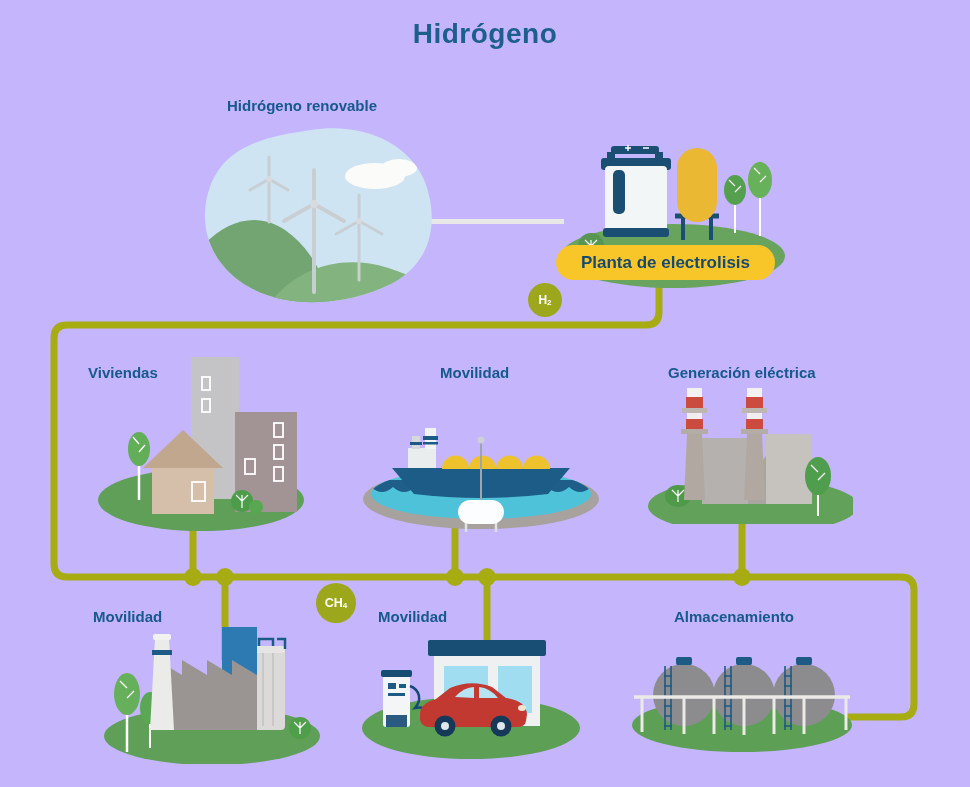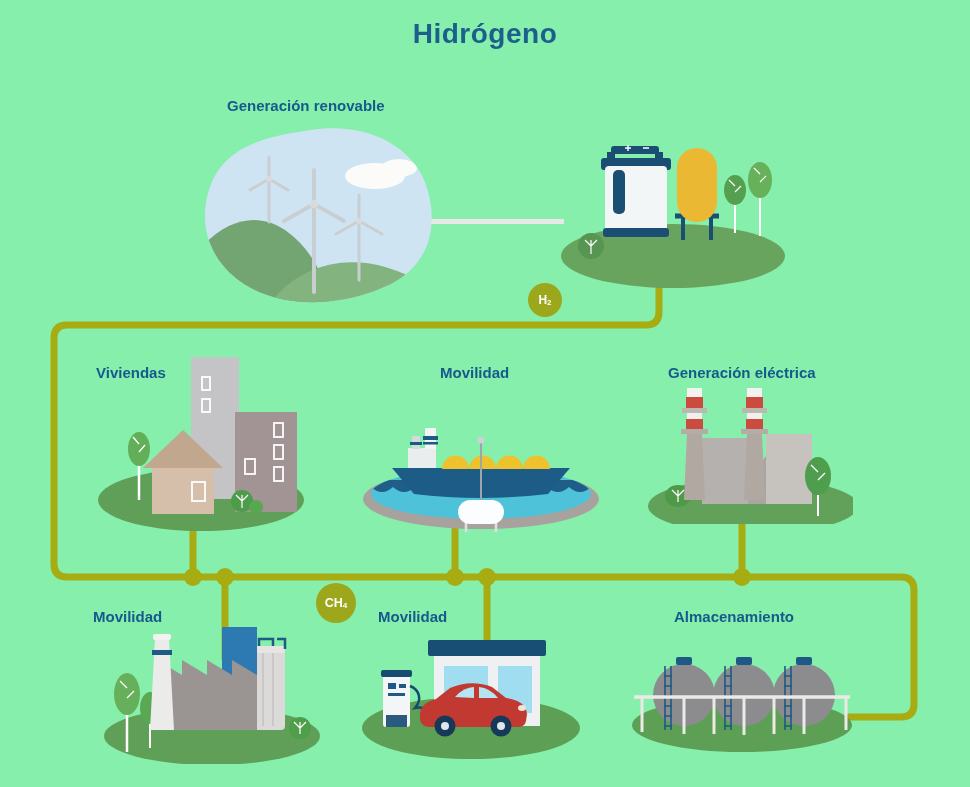--- a/index.html
+++ b/index.html
@@ -1,16 +1,16 @@
 <!DOCTYPE html>
 <html><head>
 <meta charset="utf-8">
 <style>
   html,body{margin:0;padding:0;background:#fff;}
-  .canvas{position:relative;width:970px;height:787px;background:#86efac;overflow:hidden;
+  .canvas{position:relative;width:970px;height:787px;background:#c4b5fd;overflow:hidden;
           font-family:"Liberation Sans",sans-serif;}
   .title{position:absolute;top:18px;left:0;width:100%;text-align:center;
          font-size:28px;font-weight:600;color:#1d5f8c;letter-spacing:.5px;}
   .lbl{position:absolute;font-size:15px;font-weight:bold;color:#17598c;white-space:nowrap;}
   .pill{position:absolute;left:556px;top:245px;width:219px;height:35px;border-radius:18px;
         background:#f9c62a;display:flex;align-items:center;justify-content:center;
         font-size:17px;font-weight:bold;color:#174a70;z-index:4;}
   .badge{position:absolute;background:#9da71c;border-radius:50%;color:#ffffff;font-weight:bold;
          display:flex;align-items:center;justify-content:center;z-index:4;}
   .badge sub{font-size:8px;line-height:1;margin-top:6px;}
@@ -35,21 +35,21 @@
     <path d="M193,505 V577 M225,577 V660 M455,515 V577 M487,577 V652 M742,515 V577" fill="none" stroke="#a6ac12" stroke-width="7"></path>
     <g fill="#a6ac12">
       <circle cx="193" cy="577" r="9"></circle>
         <circle cx="225" cy="577" r="9"></circle>
       <circle cx="455" cy="577" r="9"></circle>
         <circle cx="487" cy="577" r="9"></circle>
       <circle cx="742" cy="577" r="9"></circle>
     </g>
   </svg>
 
-  <div class="lbl" style="left:227px;top:97px;">Generación renovable</div>
+  <div class="lbl" style="left:227px;top:97px;">Hidrógeno renovable</div>
   <svg class="illus" style="left:193px;top:122px;" width="250" height="188" viewBox="0 0 250 188">
     <defs>
         <clipPath id="blobClip">
           <path d="M118,8 C168,0 216,20 232,60 C246,98 240,140 198,162 C152,185 88,188 48,160 C14,136 4,98 18,62 C34,24 70,15 118,8 Z"></path>
         </clipPath>
       </defs>
     <path d="M118,8 C168,0 216,20 232,60 C246,98 240,140 198,162 C152,185 88,188 48,160 C14,136 4,98 18,62 C34,24 70,15 118,8 Z" fill="#cfe4f2"></path>
     <g clip-path="url(#blobClip)">
       <ellipse cx="182" cy="54" rx="30" ry="13" fill="#fbfcfa"></ellipse>
       <ellipse cx="206" cy="46" rx="18" ry="9" fill="#fbfcfa"></ellipse>
@@ -100,30 +100,33 @@
     <g>
       <line x1="180" y1="70" x2="180" y2="105" stroke="#fff" stroke-width="2"></line>
       <ellipse cx="180" cy="62" rx="11" ry="15" fill="#54a04f"></ellipse>
       <path d="M180,58 L174,52 M180,64 L186,58" stroke="#fff" stroke-width="1.2"></path>
       <line x1="205" y1="62" x2="205" y2="108" stroke="#fff" stroke-width="2"></line>
       <ellipse cx="205" cy="52" rx="12" ry="18" fill="#67b15a"></ellipse>
       <path d="M205,46 L199,40 M205,54 L211,48" stroke="#fff" stroke-width="1.2"></path>
     </g>
   </svg>
 
+  <div class="pill">
+    <span>Planta de electrolisis</span>
+  </div>
   <div class="badge badge-h2">
     <span>H</span>
       <sub>2</sub>
   </div>
   <div class="badge badge-ch4">
     <span>CH</span>
       <sub>4</sub>
   </div>
 
-  <div class="lbl" style="left:96px;top:364px;">Viviendas</div>
+  <div class="lbl" style="left:88px;top:364px;">Viviendas</div>
   <div class="lbl" style="left:440px;top:364px;">Movilidad</div>
   <div class="lbl" style="left:668px;top:364px;">Generación eléctrica</div>
 
   <svg class="illus" style="left:95px;top:342px;" width="218" height="192" viewBox="0 0 218 192">
     <ellipse cx="106" cy="158" rx="103" ry="31" fill="#5f9f58"></ellipse>
     <g>
       <line x1="44" y1="114" x2="44" y2="158" stroke="#fff" stroke-width="2.5"></line>
       <ellipse cx="44" cy="107" rx="11" ry="17" fill="#63ae59"></ellipse>
       <path d="M44,102 L38,95 M44,110 L50,103" stroke="#fff" stroke-width="1.3"></path>
     </g>

